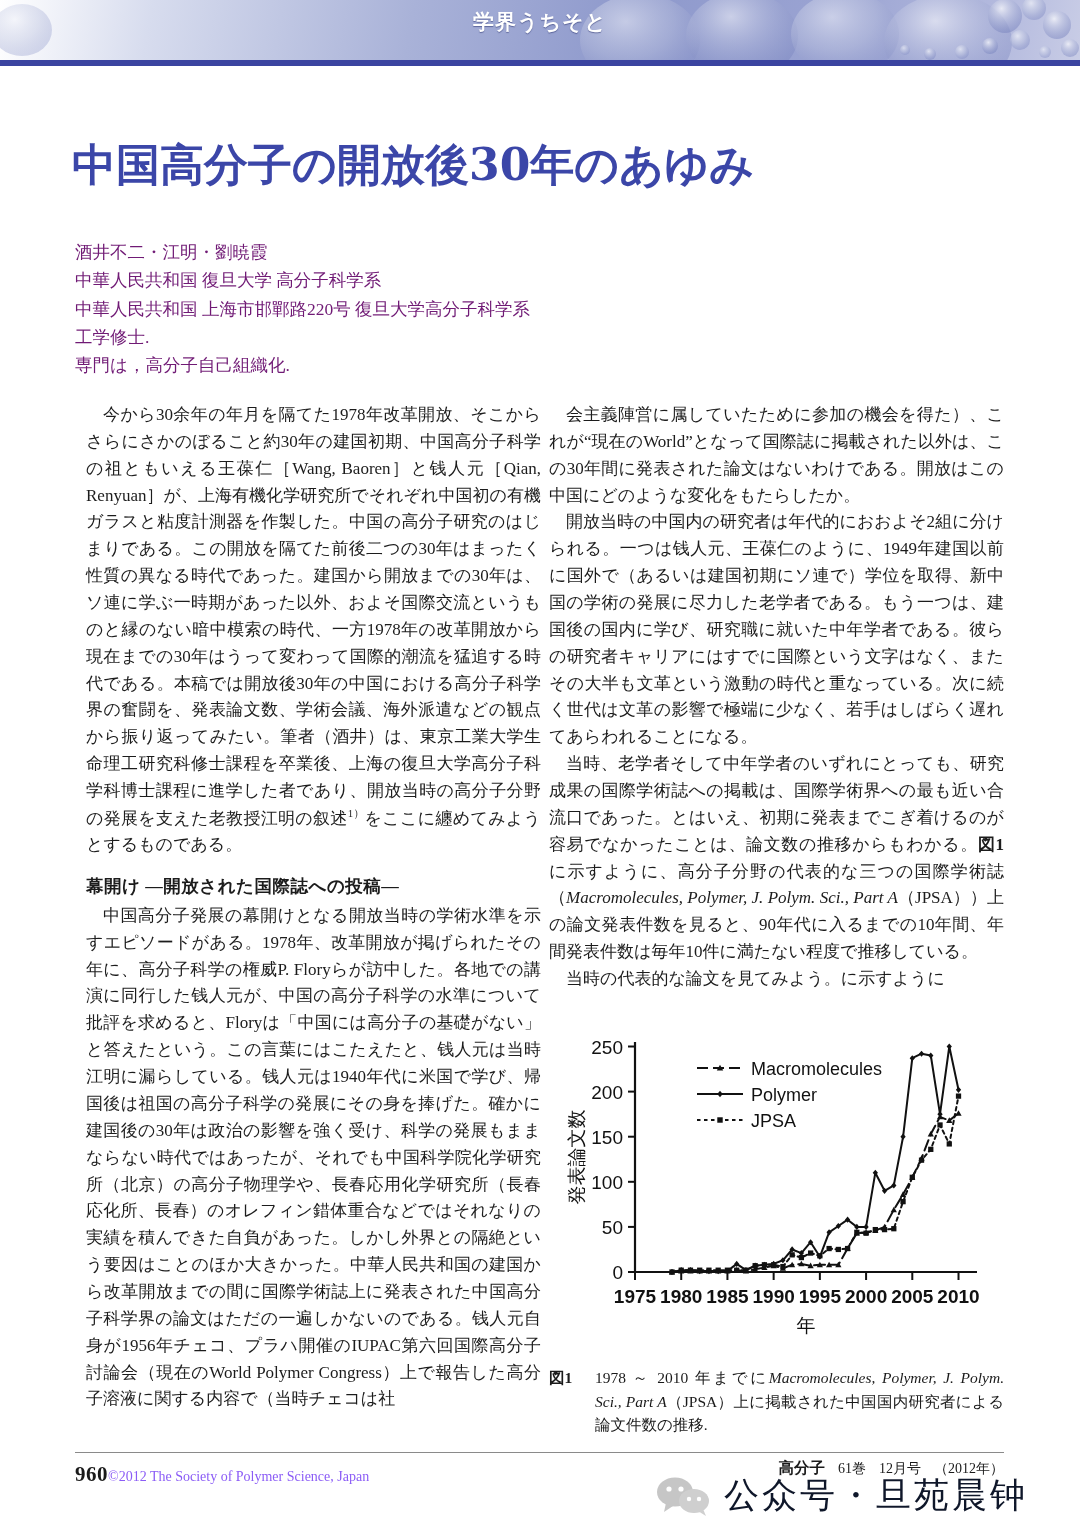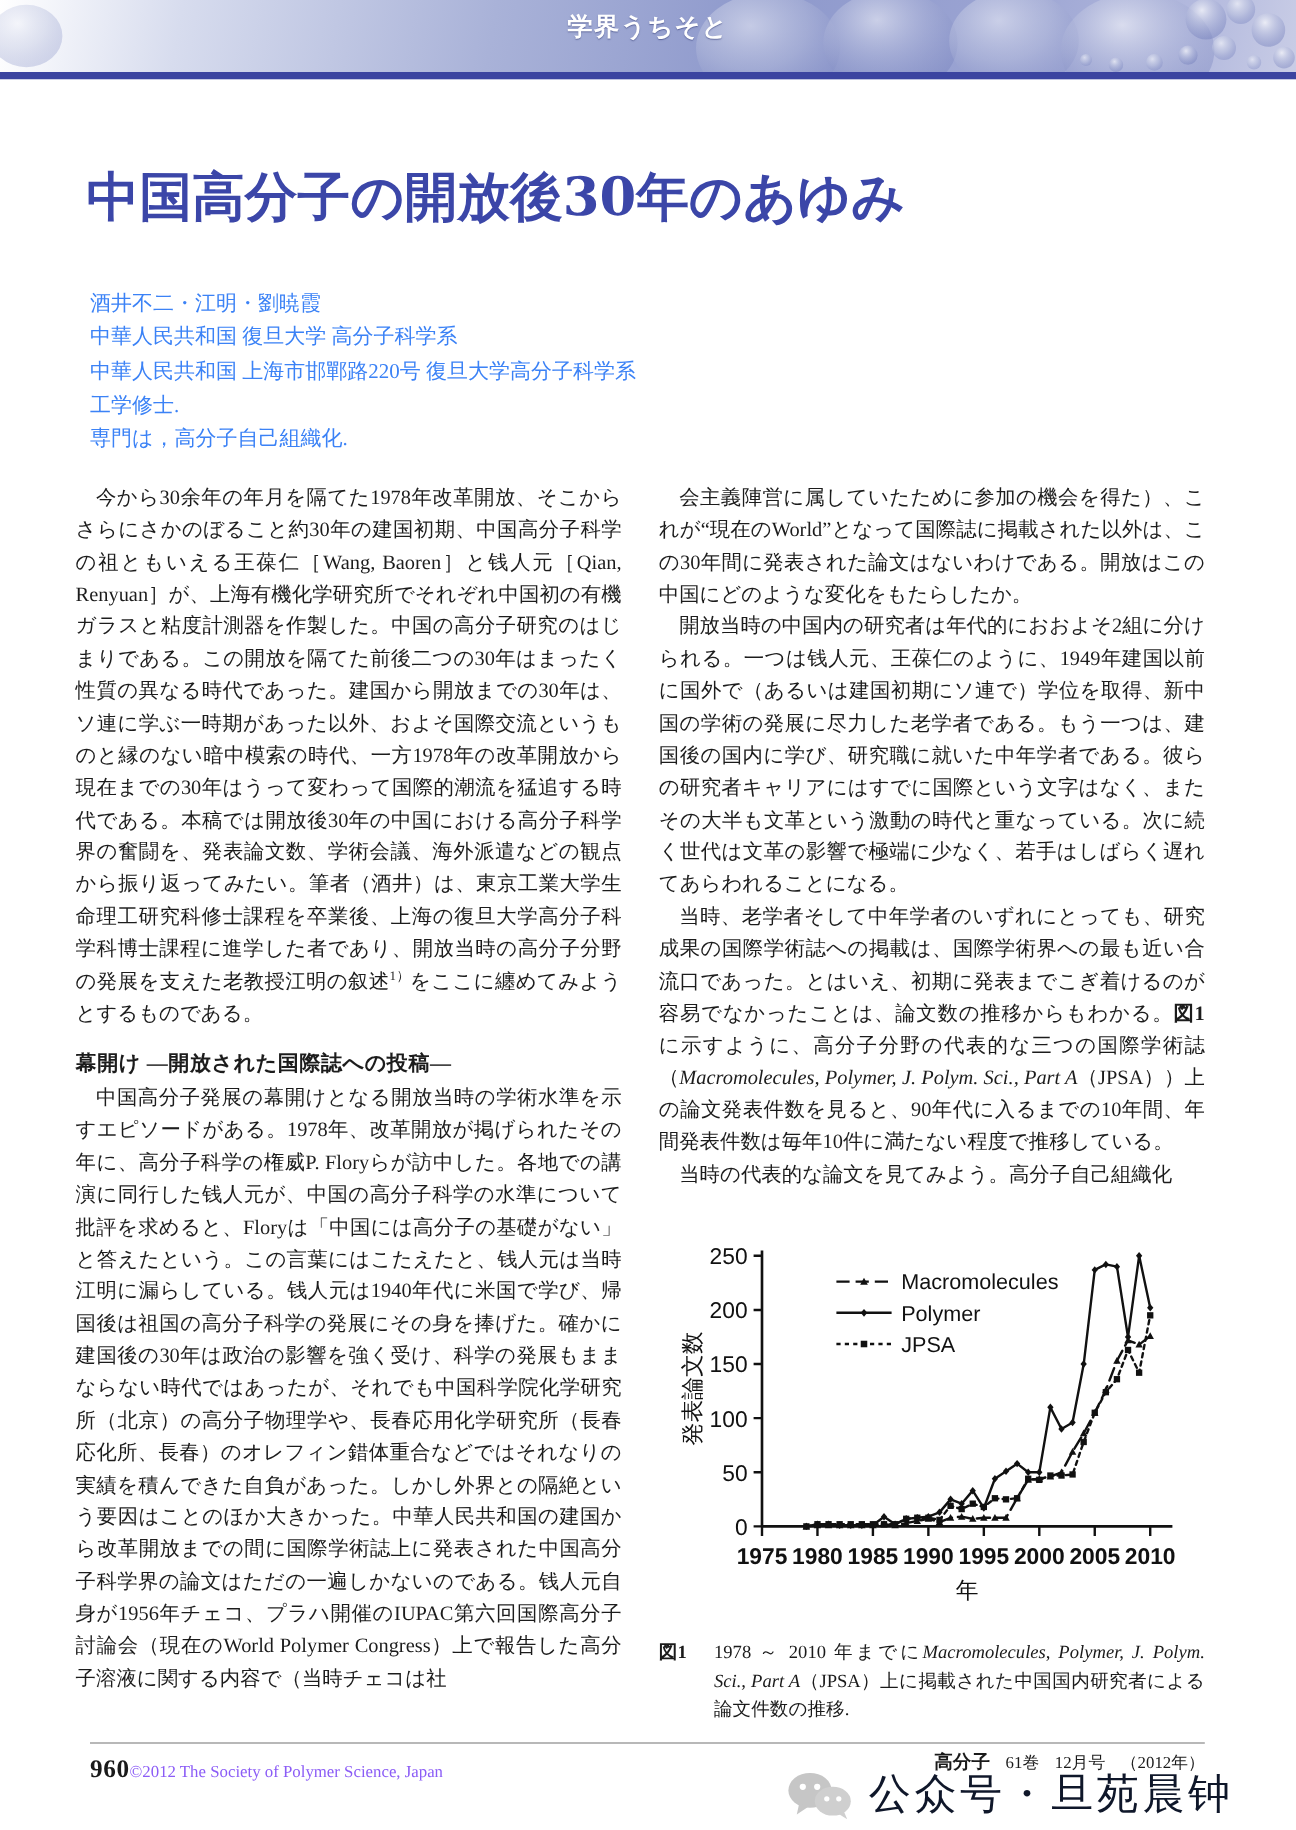--- a/index.html
+++ b/index.html
@@ -40,34 +40,34 @@
     font-weight:bold;
     font-size:44px;
     line-height:1.12;
     color:#3b46a8;
     letter-spacing:0px;
   }
 
   
   .authors{
     position:absolute;left:75px;top:238px;width:620px;
-    font-size:17.5px;line-height:1.62;color:#3b82f6;font-family:Liberation Serif, serif;
+    font-size:17.5px;line-height:1.62;color:#701a75;font-family:Liberation Serif, serif;
   }
   .authors div{white-space:nowrap;}
 
   
   .col{
     position:absolute;top:402px;width:455px;
     font-size:17px;
     line-height:1.58;
     text-align:justify;
     text-justify:inter-character;
     color:#1c1c1c;
   }
-  .col-left{left:63px;}
+  .col-left{left:86px;}
   .col-right{left:549px;}
   .col p{margin:0;text-indent:1em;}
   .sec-head{
     margin:14px 0 2px 0 !important;
     font-weight:bold;
     text-indent:0 !important;
     font-size:17.5px;
     letter-spacing:.5px;
   }
   .it{font-style:italic;}
@@ -166,21 +166,21 @@
 <div class="col col-left">
   <p><span>今から30余年の年月を隔てた1978年改革開放、そこからさらにさかのぼること約30年の建国初期、中国高分子科学の祖ともいえる王葆仁［Wang, Baoren］と钱人元［Qian, Renyuan］が、上海有機化学研究所でそれぞれ中国初の有機ガラスと粘度計測器を作製した。中国の高分子研究のはじまりである。この開放を隔てた前後二つの30年はまったく性質の異なる時代であった。建国から開放までの30年は、ソ連に学ぶ一時期があった以外、およそ国際交流というものと縁のない暗中模索の時代、一方1978年の改革開放から現在までの30年はうって変わって国際的潮流を猛追する時代である。本稿では開放後30年の中国における高分子科学界の奮闘を、発表論文数、学術会議、海外派遣などの観点から振り返ってみたい。筆者（酒井）は、東京工業大学生命理工研究科修士課程を卒業後、上海の復旦大学高分子科学科博士課程に進学した者であり、開放当時の高分子分野の発展を支えた老教授江明の叙述</span><sup>1）</sup><span>をここに纏めてみようとするものである。</span></p>
   <p class="sec-head">幕開け ―開放された国際誌への投稿―</p>
   <p>中国高分子発展の幕開けとなる開放当時の学術水準を示すエピソードがある。1978年、改革開放が掲げられたその年に、高分子科学の権威P. Floryらが訪中した。各地での講演に同行した钱人元が、中国の高分子科学の水準について批評を求めると、Floryは「中国には高分子の基礎がない」と答えたという。この言葉にはこたえたと、钱人元は当時江明に漏らしている。钱人元は1940年代に米国で学び、帰国後は祖国の高分子科学の発展にその身を捧げた。確かに建国後の30年は政治の影響を強く受け、科学の発展もままならない時代ではあったが、それでも中国科学院化学研究所（北京）の高分子物理学や、長春応用化学研究所（長春応化所、長春）のオレフィン錯体重合などではそれなりの実績を積んできた自負があった。しかし外界との隔絶という要因はことのほか大きかった。中華人民共和国の建国から改革開放までの間に国際学術誌上に発表された中国高分子科学界の論文はただの一遍しかないのである。钱人元自身が1956年チェコ、プラハ開催のIUPAC第六回国際高分子討論会（現在のWorld Polymer Congress）上で報告した高分子溶液に関する内容で（当時チェコは社</p>
 </div>
 
 <div class="col col-right">
   <p>会主義陣営に属していたために参加の機会を得た）、これが“現在のWorld”となって国際誌に掲載された以外は、この30年間に発表された論文はないわけである。開放はこの中国にどのような変化をもたらしたか。</p>
   <p>開放当時の中国内の研究者は年代的におおよそ2組に分けられる。一つは钱人元、王葆仁のように、1949年建国以前に国外で（あるいは建国初期にソ連で）学位を取得、新中国の学術の発展に尽力した老学者である。もう一つは、建国後の国内に学び、研究職に就いた中年学者である。彼らの研究者キャリアにはすでに国際という文字はなく、またその大半も文革という激動の時代と重なっている。次に続く世代は文革の影響で極端に少なく、若手はしばらく遅れてあらわれることになる。</p>
   <p><span>当時、老学者そして中年学者のいずれにとっても、研究成果の国際学術誌への掲載は、国際学術界への最も近い合流口であった。とはいえ、初期に発表までこぎ着けるのが容易でなかったことは、論文数の推移からもわかる。</span><span class="bd">図1</span><span>に示すように、高分子分野の代表的な三つの国際学術誌（</span><span class="it">Macromolecules, Polymer, J. Polym. Sci., Part A</span><span>（JPSA））上の論文発表件数を見ると、90年代に入るまでの10年間、年間発表件数は毎年10件に満たない程度で推移している。</span></p>
-  <p>当時の代表的な論文を見てみよう。高分子自己組織化</p>
+  <p>当時の代表的な論文を見てみよう。に示すように</p>
 </div>
 
 <div class="figure">
   <div class="chart-box">
     <svg id="chart-svg" viewBox="0 0 440 320" width="440" height="320">
         <line x1="86" y1="18" x2="86" y2="248" stroke="#111" stroke-width="2.2"></line>
         <line x1="86" y1="248" x2="428" y2="248" stroke="#111" stroke-width="2.2"></line>
         <line x1="79" y1="248" x2="86" y2="248" stroke="#111" stroke-width="2"></line>
         <text x="74" y="255" text-anchor="end" font-size="19" font-family="&quot;Liberation Sans&quot;, sans-serif" fill="#111">0</text>
         <line x1="79" y1="202.90196078431373" x2="86" y2="202.90196078431373" stroke="#111" stroke-width="2"></line>

